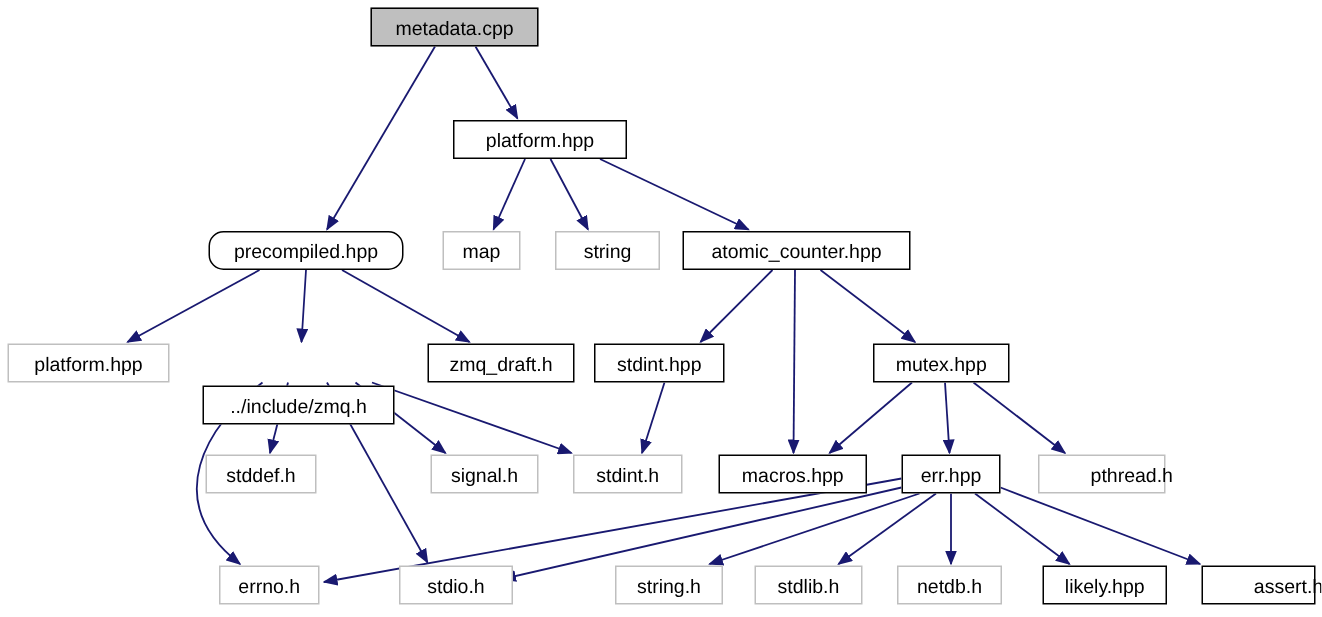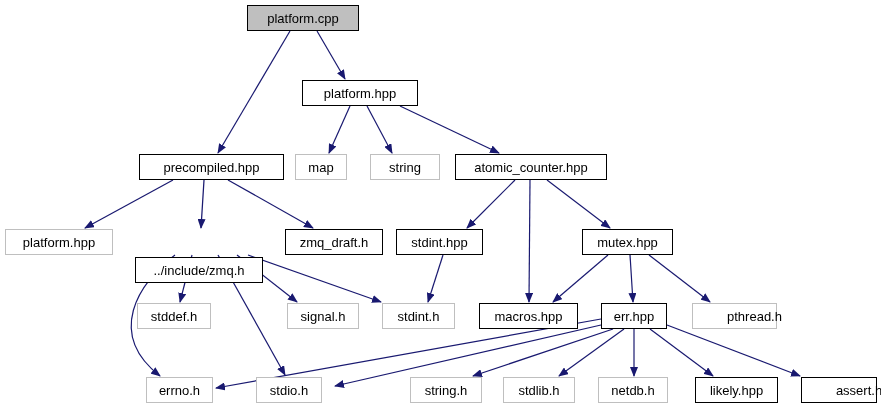--- a/index.html
+++ b/index.html
@@ -55,38 +55,38 @@
       <path d="M248 255 L381 302" fill="none" stroke="#191970" stroke-width="1.2" marker-end="url(#arrowhead)"></path>
       <path d="M601 319 L216 388" fill="none" stroke="#191970" stroke-width="1.2" marker-end="url(#arrowhead)"></path>
       <path d="M601 325 L335 386" fill="none" stroke="#191970" stroke-width="1.2" marker-end="url(#arrowhead)"></path>
       <path d="M613 329 L473 376" fill="none" stroke="#191970" stroke-width="1.2" marker-end="url(#arrowhead)"></path>
       <path d="M624 329 L559 376" fill="none" stroke="#191970" stroke-width="1.2" marker-end="url(#arrowhead)"></path>
       <path d="M634 329 L634 376" fill="none" stroke="#191970" stroke-width="1.2" marker-end="url(#arrowhead)"></path>
       <path d="M650 329 L713 376" fill="none" stroke="#191970" stroke-width="1.2" marker-end="url(#arrowhead)"></path>
       <path d="M667 325 L800 376" fill="none" stroke="#191970" stroke-width="1.2" marker-end="url(#arrowhead)"></path>
     </svg>
   <div id="node-layer">
-      <div class="node root" style="left: 247px; top: 5px; width: 112px; height: 26px;">platform.cpp</div>
+      <div class="node root" style="left: 247px; top: 5px; width: 112px; height: 26px;">metadata.cpp</div>
       <div class="node linked" style="left: 302px; top: 80px; width: 116px; height: 26px;">platform.hpp</div>
-      <div class="node linked" style="left: 139px; top: 154px; width: 145px; height: 26px;">precompiled.hpp</div>
+      <div class="node linked" style="left: 139px; top: 154px; width: 130px; height: 26px; border-radius: 10px;">precompiled.hpp</div>
       <div class="node external" style="left: 295px; top: 154px; width: 52px; height: 26px;">map</div>
       <div class="node external" style="left: 370px; top: 154px; width: 70px; height: 26px;">string</div>
       <div class="node linked" style="left: 455px; top: 154px; width: 152px; height: 26px;">atomic_counter.hpp</div>
       <div class="node external" style="left: 5px; top: 229px; width: 108px; height: 26px;">platform.hpp</div>
       <div class="node linked" style="left: 135px; top: 229px; width: 128px; height: 26px; margin-top: 28px;">../include/zmq.h</div>
       <div class="node linked" style="left: 285px; top: 229px; width: 98px; height: 26px;">zmq_draft.h</div>
       <div class="node linked" style="left: 396px; top: 229px; width: 87px; height: 26px;">stdint.hpp</div>
       <div class="node linked" style="left: 582px; top: 229px; width: 91px; height: 26px;">mutex.hpp</div>
       <div class="node external" style="left: 137px; top: 303px; width: 74px; height: 26px;">stddef.h</div>
       <div class="node external" style="left: 287px; top: 303px; width: 72px; height: 26px;">signal.h</div>
       <div class="node external" style="left: 382px; top: 303px; width: 73px; height: 26px;">stdint.h</div>
       <div class="node linked" style="left: 479px; top: 303px; width: 99px; height: 26px;">macros.hpp</div>
       <div class="node linked" style="left: 601px; top: 303px; width: 66px; height: 26px;">err.hpp</div>
       <div class="node external" style="left: 692px; top: 303px; width: 85px; height: 26px; padding-left: 40px;">pthread.h</div>
       <div class="node external" style="left: 146px; top: 377px; width: 67px; height: 26px;">errno.h</div>
-      <div class="node external" style="left: 256px; top: 377px; width: 66px; height: 26px;">stdio.h</div>
+      <div class="node external" style="left: 266px; top: 377px; width: 76px; height: 26px;">stdio.h</div>
       <div class="node external" style="left: 410px; top: 377px; width: 72px; height: 26px;">string.h</div>
       <div class="node external" style="left: 503px; top: 377px; width: 72px; height: 26px;">stdlib.h</div>
       <div class="node external" style="left: 598px; top: 377px; width: 70px; height: 26px;">netdb.h</div>
       <div class="node linked" style="left: 695px; top: 377px; width: 83px; height: 26px;">likely.hpp</div>
       <div class="node linked" style="left: 801px; top: 377px; width: 76px; height: 26px; padding-left: 40px;">assert.h</div>
     </div>
 </div>
 
 </body></html>

